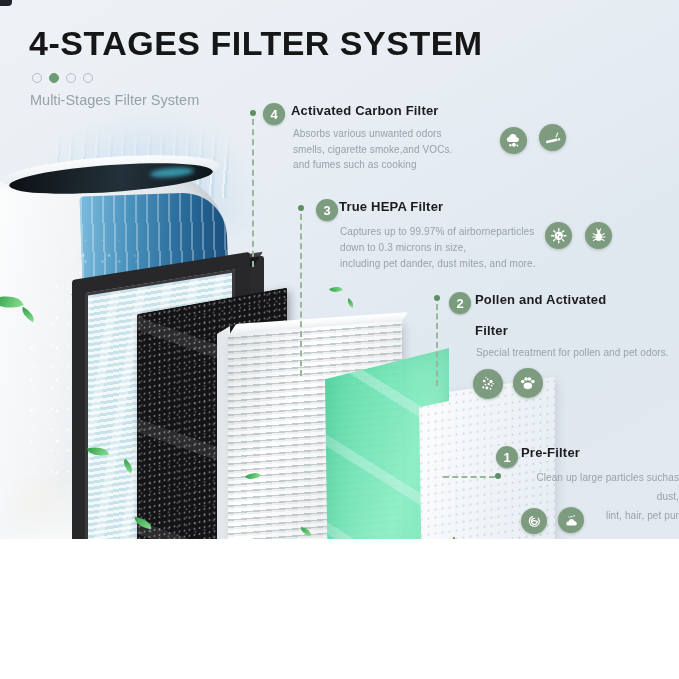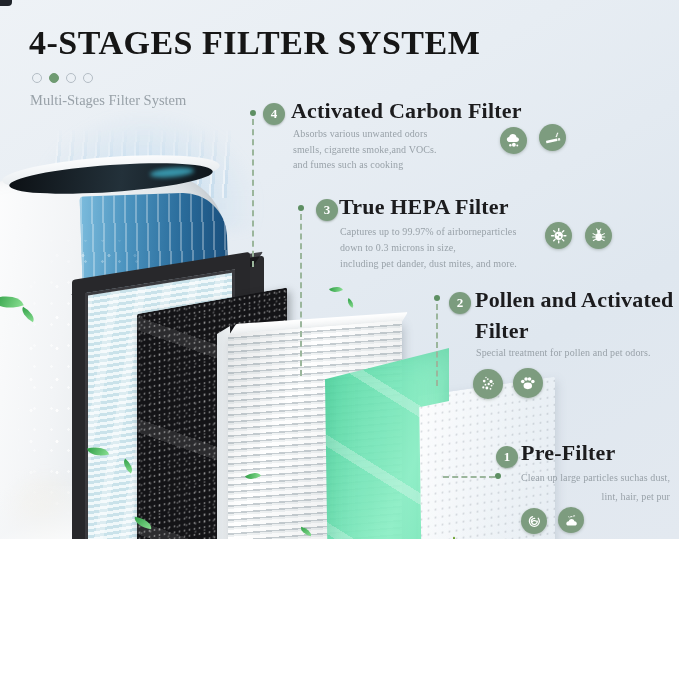--- a/index.html
+++ b/index.html
@@ -1,17 +1,17 @@
 <!DOCTYPE html>
 <html><head>
 <meta charset="utf-8">
 <style>
   html,body{margin:0;padding:0;}
   #page{position:relative;width:679px;height:539px;overflow:hidden;
-    font-family:Liberation Serif, serif;
+    font-family:Liberation Sans, sans-serif;
     background:linear-gradient(150deg,#eef2f6 0%,#e7edf3 35%,#dfe7ef 70%,#e3e9f0 100%);}
   .abs{position:absolute;}
 
   
   .title{left:29px;top:24px;font-size:34px;font-weight:800;color:#161616;letter-spacing:.5px;z-index:30;}
   .dots{left:32px;top:73px;display:flex;gap:7px;z-index:30;}
   .dot{width:10px;height:10px;border-radius:50%;border:1.5px solid #b4bdc5;box-sizing:border-box;background:transparent;}
   .dot.active{background:#6f9b72;border-color:#6f9b72;}
   .subtitle{left:30px;top:92px;font-size:14.5px;color:#98a1a8;z-index:30;}
   .corner-mark{left:0;top:0;width:12px;height:6px;background:#20242a;z-index:31;border-radius:0 0 4px 0;}
@@ -114,21 +114,21 @@
 
   
   .cdot{width:6px;height:6px;border-radius:50%;background:#5d8f62;z-index:20;}
   .cline-v{width:0;border-left:2px dashed #9bb69c;z-index:20;}
   .cline-h{height:0;border-top:2px dashed #9bb69c;z-index:20;}
 
   
   .numcircle{width:22px;height:22px;border-radius:50%;background:#7b9c7e;color:#fff;
     font-size:13px;font-weight:700;display:flex;align-items:center;justify-content:center;z-index:21;
     box-shadow:0 1px 2px rgba(80,100,85,.4);}
-  .stage-title{font-size:22px;font-weight:700;color:#1c1c1e;z-index:21;letter-spacing:.2px;line-height:20px;}
+  .stage-title{font-size:13px;font-weight:700;color:#1c1c1e;z-index:21;letter-spacing:.2px;line-height:20px;}
   .stage-desc{font-size:10px;color:#99a2a9;z-index:21;letter-spacing:.1px;}
   .iconcircle{border-radius:50%;background:#7d9c7f;display:flex;align-items:center;justify-content:center;z-index:21;
     box-shadow:0 1px 3px rgba(80,100,85,.35);}
   .iconcircle svg{width:72%;height:72%;}
 
   .s4-dot{left:250px;top:110px;}   .s4-line{left:252px;top:119px;height:148px;}
   .s4-num{left:263px;top:103px;}   .s4-title{left:291px;top:101px;}
   .s4-desc{left:293px;top:126px;line-height:15.5px;}
   .s4-ic1{left:500px;top:127px;width:27px;height:27px;}
   .s4-ic2{left:539px;top:124px;width:27px;height:27px;}

